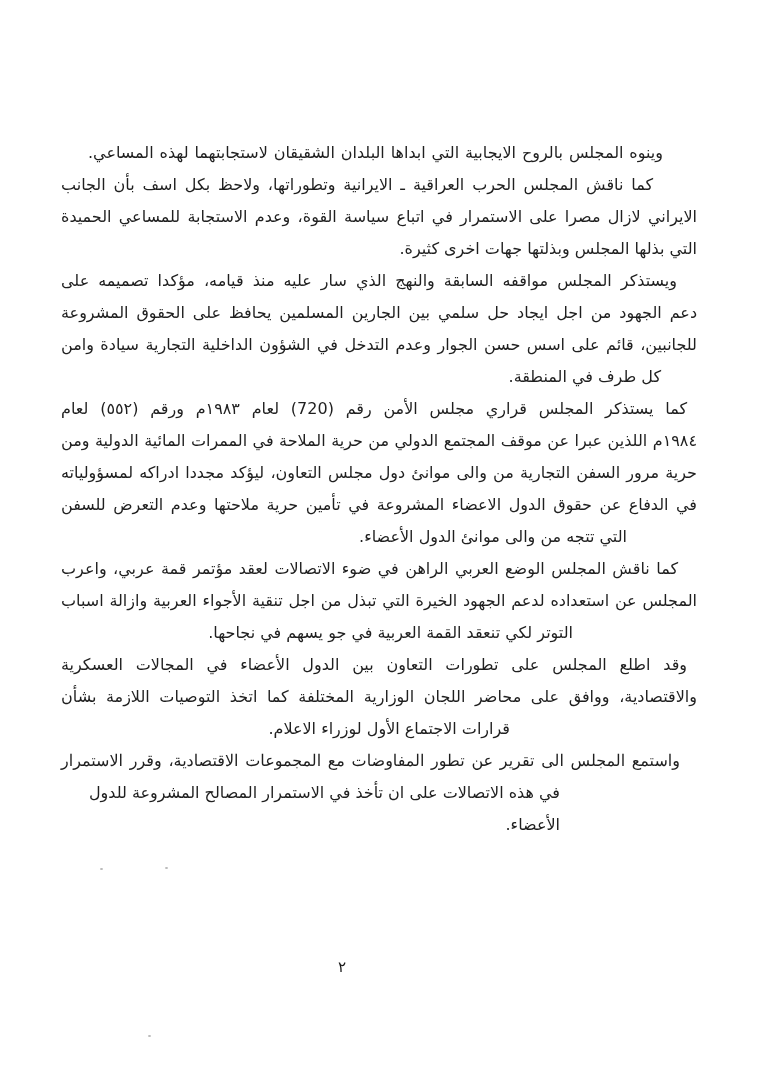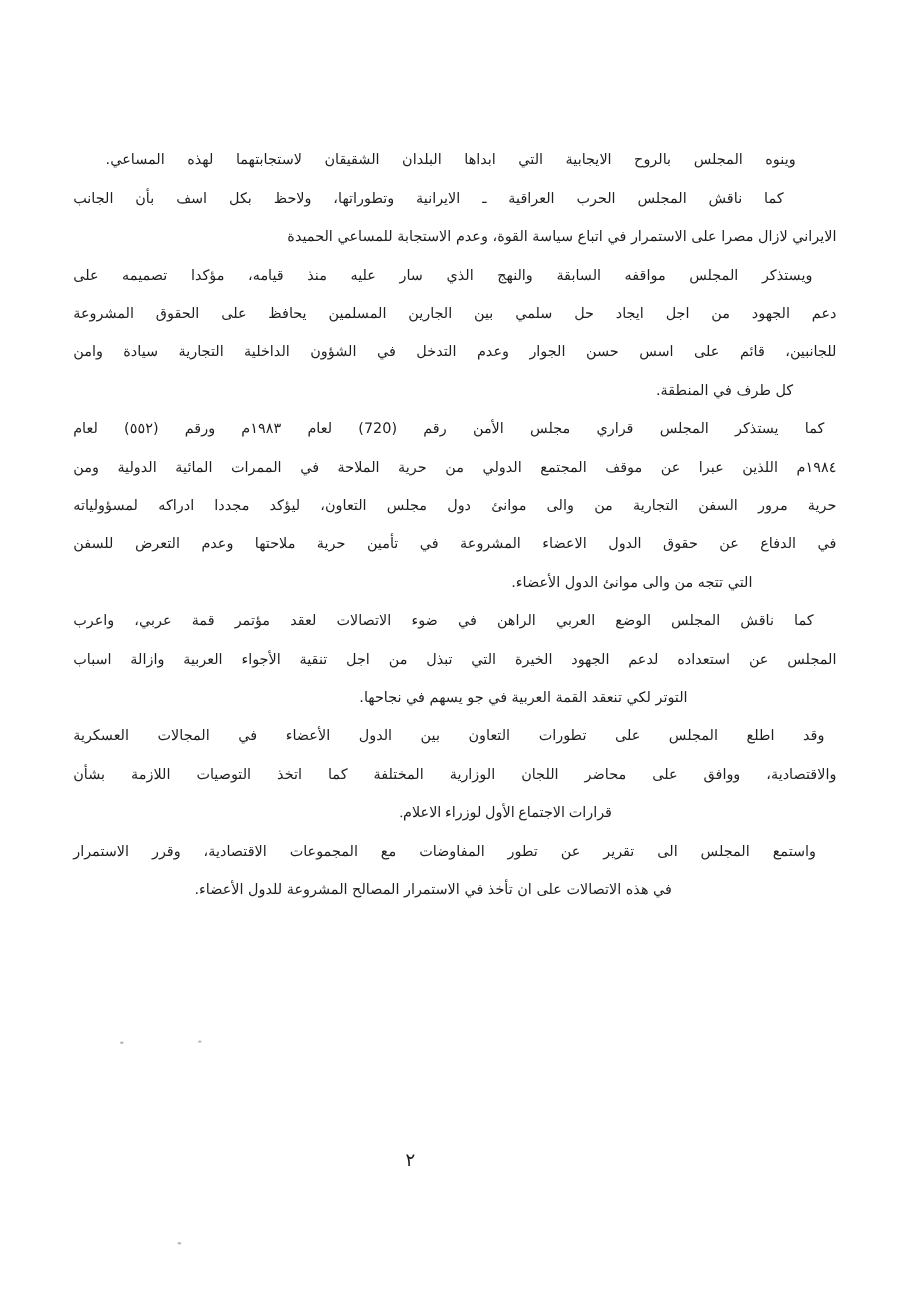--- a/index.html
+++ b/index.html
@@ -12,26 +12,26 @@
     width: 758px;
     height: 1078px;
     background: #ffffff;
     font-family: "DejaVu Sans", sans-serif;
     color: #1f1f1f;
     overflow: hidden;
   }
   
   .text-block {
     position: absolute;
-    top: 117px;
+    top: 137px;
     right: 61px;
     width: 636px;
     direction: rtl;
     unicode-bidi: embed;
-    font-size: 12px;
+    font-size: 16px;
     line-height: 32px;
   }
   .para { margin: 0; }
   .line {
     height: 32px;
     text-align: justify;
     text-align-last: justify;
   }
   
   .para:nth-child(1) .line { padding-right: 34px; padding-left: 27px; }
@@ -48,21 +48,21 @@
   .para:nth-child(4) .line:last-child,
   .para:nth-child(5) .line:last-child,
   .para:nth-child(6) .line:last-child,
   .para:nth-child(7) .line:last-child {
     text-align: right;
     text-align-last: right;
   }
   .para:nth-child(3) .line:last-child { padding-right: 36px; }
   .para:nth-child(4) .line:last-child { padding-right: 70px; }
   .para:nth-child(5) .line:last-child { padding-right: 124px; text-align: center; }
-  .para:nth-child(6) .line:last-child { padding-right: 187px; font-family: Liberation Serif, serif; }
+  .para:nth-child(6) .line:last-child { padding-right: 187px; }
   .para:nth-child(7) .line:last-child { padding-right: 137px; }
 
   .page-number {
     position: absolute;
     top: 955px;
     left: 322px;
     width: 40px;
     text-align: center;
     font-size: 15px;
     line-height: 24px;
@@ -85,20 +85,21 @@
 <body>
 
 <div class="page">
   <div class="text-block" dir="rtl" lang="ar">
       <div class="para">
         <div class="line">وينوه المجلس بالروح الايجابية التي ابداها البلدان الشقيقان لاستجابتهما لهذه المساعي.</div>
       </div>
       <div class="para">
         <div class="line">كما ناقش المجلس الحرب العراقية ـ الايرانية وتطوراتها، ولاحظ بكل اسف بأن الجانب</div>
         <div class="line">الايراني لازال مصرا على الاستمرار في اتباع سياسة القوة، وعدم الاستجابة للمساعي الحميدة</div>
+        <div class="line">التي بذلها المجلس وبذلتها جهات اخرى كثيرة.</div>
       </div>
       <div class="para">
         <div class="line">ويستذكر المجلس مواقفه السابقة والنهج الذي سار عليه منذ قيامه، مؤكدا تصميمه على</div>
         <div class="line">دعم الجهود من اجل ايجاد حل سلمي بين الجارين المسلمين يحافظ على الحقوق المشروعة</div>
         <div class="line">للجانبين، قائم على اسس حسن الجوار وعدم التدخل في الشؤون الداخلية التجارية سيادة وامن</div>
         <div class="line">كل طرف في المنطقة.</div>
       </div>
       <div class="para">
         <div class="line">كما يستذكر المجلس قراري مجلس الأمن رقم (720) لعام ١٩٨٣م ورقم (٥٥٢) لعام</div>
         <div class="line">١٩٨٤م اللذين عبرا عن موقف المجتمع الدولي من حرية الملاحة في الممرات المائية الدولية ومن</div>

